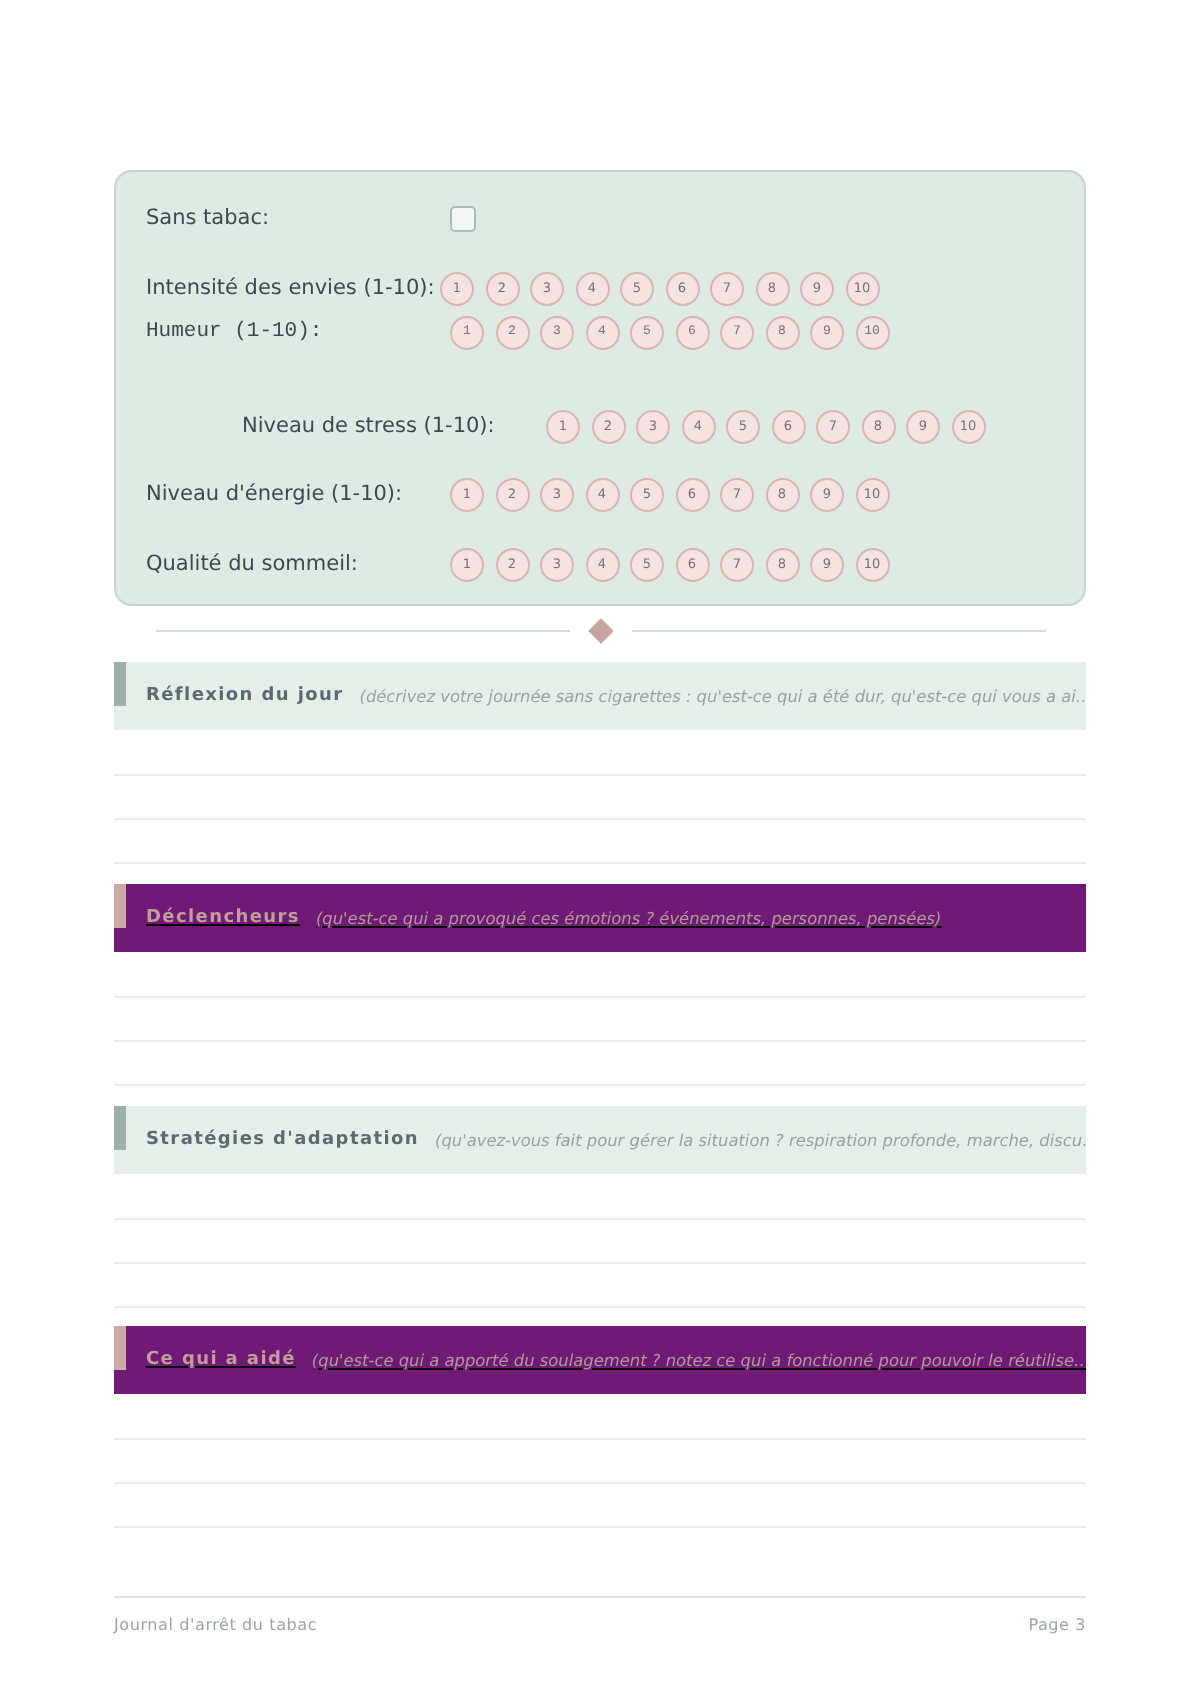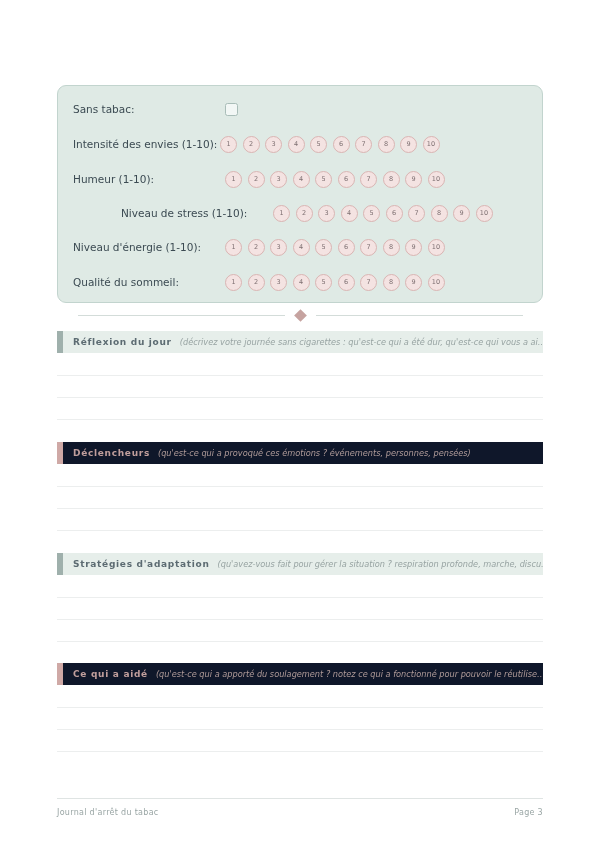--- a/index.html
+++ b/index.html
@@ -64,21 +64,21 @@
   .track-row {
     position: absolute;
     left: 15px;
     width: 460px;
     height: 22px;
     display: flex;
     align-items: center;
   }
   .track-row.r0 { top: 12px; }
   .track-row.r1 { top: 47px; }
-  .track-row.r2 { top: 82px; }
+  .track-row.r2 { top: 69px; font-family: Liberation Mono, monospace; }
   .track-row.r3 { top: 116px; margin-left: 48px; }
   .track-row.r4 { top: 150px; }
   .track-row.r5 { top: 185px; }
 
   .track-label {
     font-size: 10.5px;
     color: #3b4a52;
     line-height: 14px;
     white-space: nowrap;
     width: 152px;
@@ -145,28 +145,28 @@
 
   
   .section { position: absolute; left: 57px; width: 486px; }
   .sec0 { top: 331px; }
   .sec1 { top: 442px; }
   .sec2 { top: 553px; }
   .sec3 { top: 663px; }
 
   .sec-head {
     position: relative;
-    height: 22px;
+    height: 34px;
     display: flex;
     align-items: center;
     padding-left: 16px;
     overflow: hidden;
   }
   .sec-head.green { background: #e6eeea; }
-  .sec-head.rose  { background: #0f172a; }
+  .sec-head.rose  { background: #701a75; text-decoration: underline; }
 
   .sec-bar {
     position: absolute;
     left: 0; top: 0;
     width: 6px;
     height: 22px;
   }
   .sec-bar.green { background: #9fb0ac; }
   .sec-bar.rose  { background: #cfa9a6; }
 

